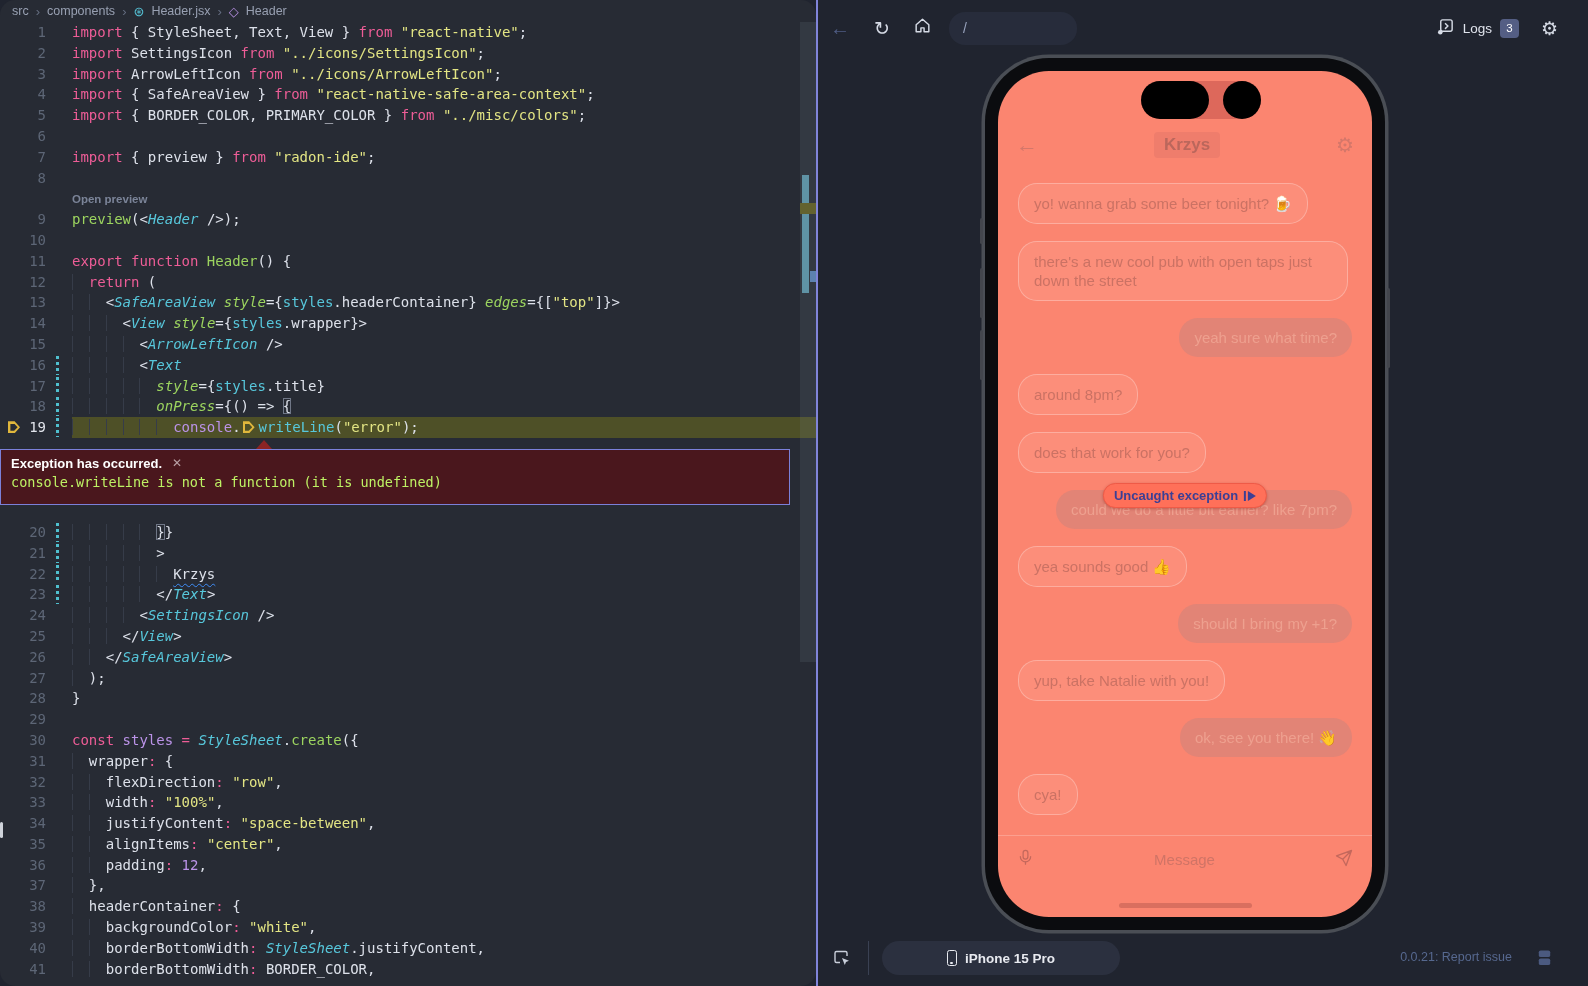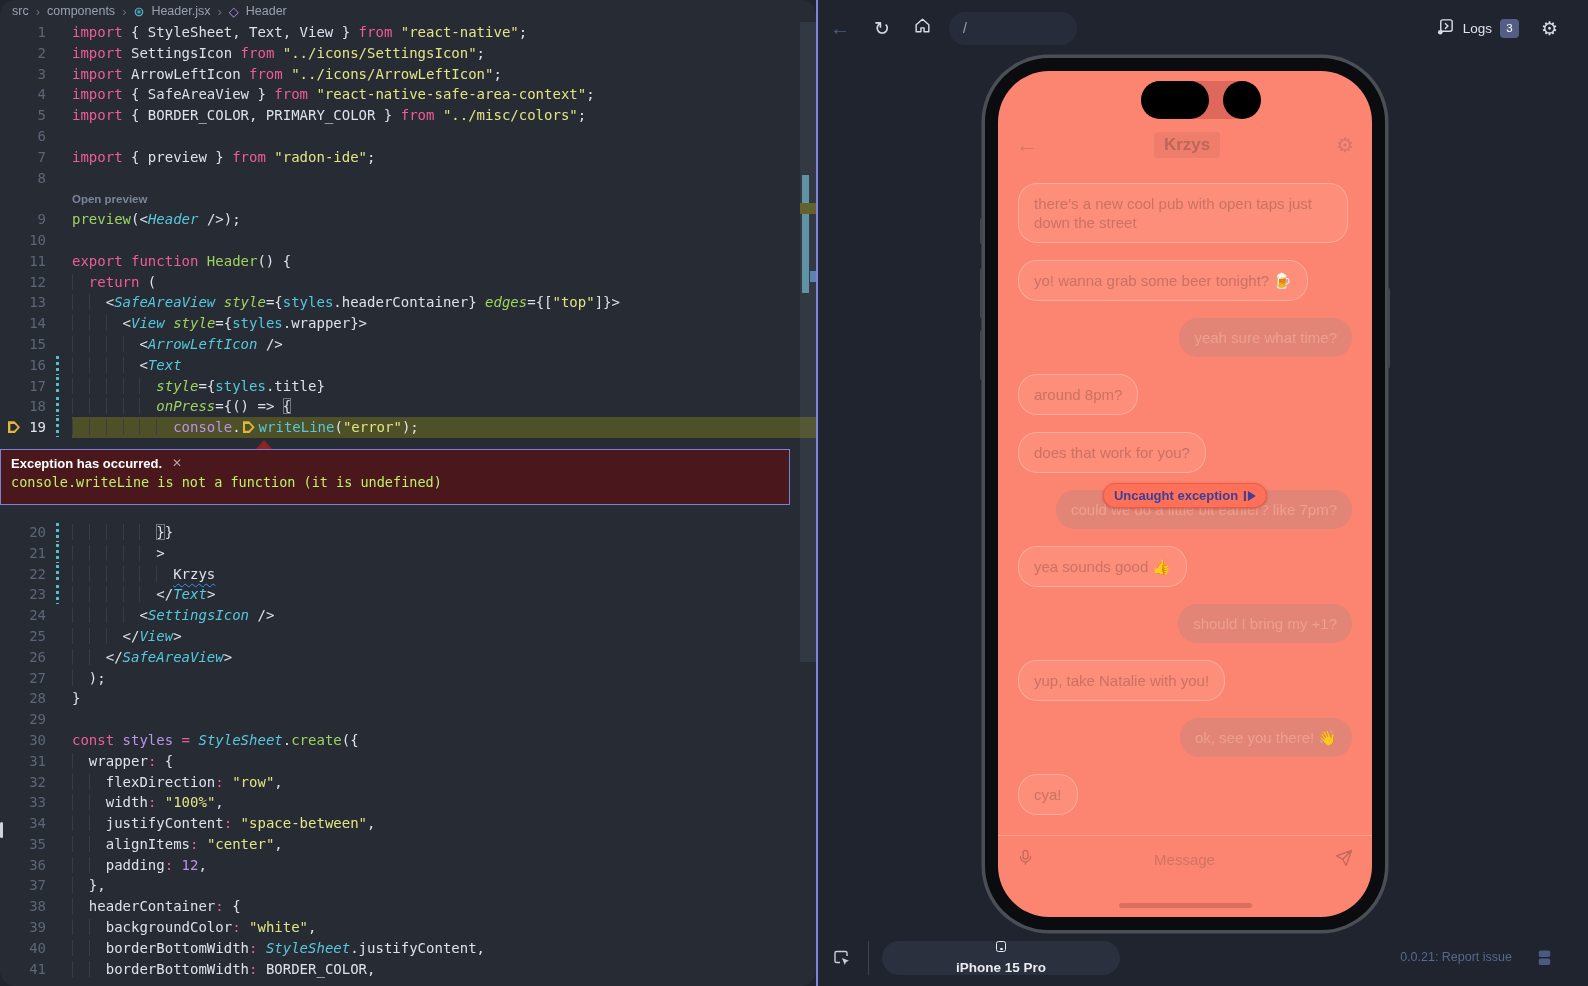--- a/index.html
+++ b/index.html
@@ -75,21 +75,21 @@
   .logs-btn { display:flex; align-items:center; gap:8px; cursor:pointer; }
   .logs-label { font-size:13.5px; color:#dfe3ec; }
   .logs-badge { min-width:19px; height:19px; border-radius:4px; background:#545e84; color:#fff;
     font-size:11.5px; display:flex; align-items:center; justify-content:center; padding:0 4px; }
   .gear-btn { font-size:19px; color:#d6dbe6; cursor:pointer; }
 
   .bottombar { position:absolute; bottom:0; left:0; right:0; height:56px; }
   .inspect-btn { position:absolute; left:14px; top:18px; cursor:pointer; }
   .bb-div { position:absolute; left:50px; top:11px; bottom:11px; width:1px; background:#3a4153; }
   .device-pill { position:absolute; left:64px; top:11px; width:238px; height:34px; border-radius:17px;
-    background:#2b303f; display:flex; align-items:center; justify-content:center; gap:8px; cursor:pointer;flex-direction:column; }
+    background:#2b303f; display:flex; align-items:center; justify-content:center; gap:8px; cursor:pointer; }
   .device-label { font-size:13.5px; color:#e8eaf0; font-weight:bold; }
   .phone-glyph { width:10px; height:16px; border:1.4px solid #e8eaf0; border-radius:2.5px; position:relative; }
   .phone-glyph::after { content:""; position:absolute; left:50%; bottom:1.5px; width:3px; height:1.5px;
     margin-left:-1.5px; background:#e8eaf0; border-radius:1px; }
   .version-link { position:absolute; right:76px; top:20px; font-size:12.5px; color:#56688f; cursor:pointer; }
   .devices-btn { position:absolute; right:34px; top:18px; cursor:pointer; }
 
   
   .phone { position:absolute; left:167px; top:58px; width:400px; height:872px; border-radius:64px;
     background:#0b0c0f; box-shadow:0 0 0 3.5px #4a4e55; }
@@ -459,22 +459,22 @@
         <div class="island-cam"></div>
       </div>
 
       <div class="chat-header">
         <span class="ch-back">←</span>
         <span class="ch-title">Krzys</span>
         <span class="ch-gear">⚙</span>
       </div>
 
       <div class="message-list">
+          <div class="bubble left">yo! wanna grab some beer tonight? 🍺</div>
           <div class="bubble left">there's a new cool pub with open taps just down the street</div>
-          <div class="bubble left">yo! wanna grab some beer tonight? 🍺</div>
           <div class="bubble right">yeah sure what time?</div>
           <div class="bubble left">around 8pm?</div>
           <div class="bubble left">does that work for you?</div>
           <div class="bubble right">could we do a little bit earlier? like 7pm?</div>
           <div class="bubble left">yea sounds good 👍</div>
           <div class="bubble right">should I bring my +1?</div>
           <div class="bubble left">yup, take Natalie with you!</div>
           <div class="bubble right">ok, see you there! 👋</div>
           <div class="bubble left">cya!</div>
         </div>

